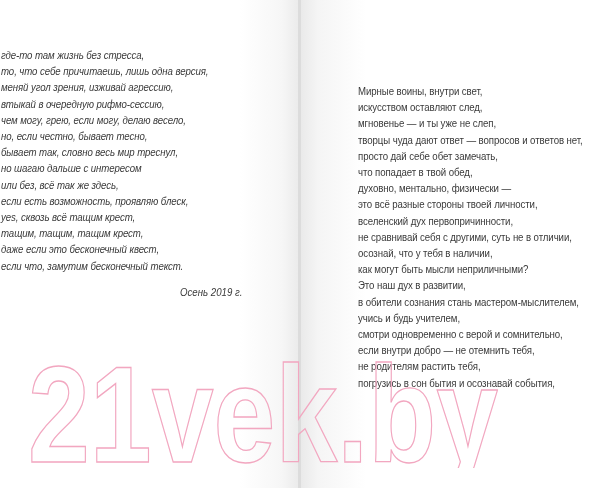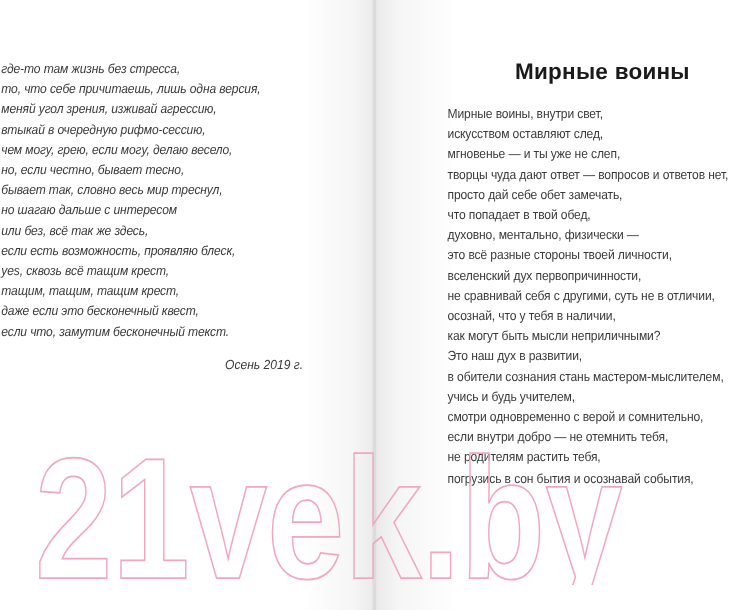--- a/index.html
+++ b/index.html
@@ -67,21 +67,20 @@
     <li>но шагаю дальше с интересом</li>
     <li>или без, всё так же здесь,</li>
     <li>если есть возможность, проявляю блеск,</li>
     <li>yes, сквозь всё тащим крест,</li>
     <li>тащим, тащим, тащим крест,</li>
     <li>даже если это бесконечный квест,</li>
     <li>если что, замутим бесконечный текст.</li>
   </ul>
   <div class="signature">Осень 2019 г.</div>
 
-  <div class="title">Мирные воины</div>
   <ul class="poem right-poem">
     <li>Мирные воины, внутри свет,</li>
     <li>искусством оставляют след,</li>
     <li>мгновенье — и ты уже не слеп,</li>
     <li>творцы чуда дают ответ — вопросов и ответов нет,</li>
     <li>просто дай себе обет замечать,</li>
     <li>что попадает в твой обед,</li>
     <li>духовно, ментально, физически —</li>
     <li>это всё разные стороны твоей личности,</li>
     <li>вселенский дух первопричинности,</li>

